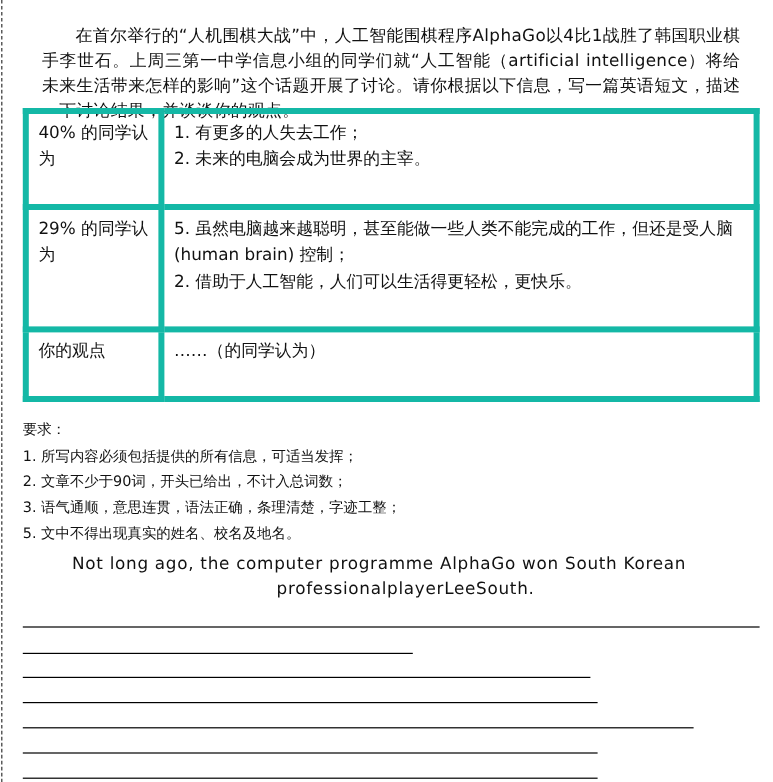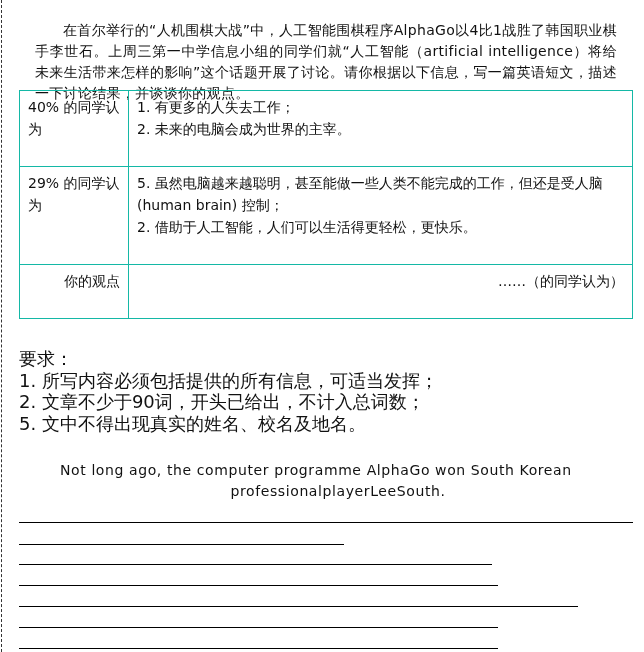--- a/index.html
+++ b/index.html
@@ -16,30 +16,30 @@
     position: absolute; left: 19px; top: 4px; width: 614px;
     line-height: 21px; font-size: 14px; text-align: justify;
     letter-spacing: 0.3px;
   }
   .intro p { margin: 16px; text-indent: 28px; }
   table.info {
     position: absolute; left: 19px; top: 90px; width: 614px;
     border-collapse: collapse; font-size: 14px;
   }
   table.info td {
-    border: 1px solid #14b8a6; vertical-align: top;
+    border: 5px solid #14b8a6; vertical-align: top;
     padding: 5px 8px 0 8px; line-height: 22px;
   }
   table.info td.label { width: 92px; }
   .row1 td { height: 70px; }
   .row2 td { height: 92px; }
-  .row3 td { height: 48px; text-align: right; }
+  .row3 td { height: 48px; }
   .req {
     position: absolute; left: 19px; top: 348px; width: 614px;
-    font-size: 18px; line-height: 21.5px;
+    font-size: 12px; line-height: 21.5px;
   }
   .req div { white-space: nowrap; }
   .start {
     position: absolute; left: 32px; top: 460px; width: 614px;
     font-size: 14px; line-height: 21px; letter-spacing: 0.6px;
   }
   .start .l1 { text-indent: 28px; white-space: nowrap; }
   .start .l2 { display: flex; justify-content: center; width: 612px; }
   .wline { position: absolute; left: 19px; height: 0; border-top: 1px solid #000; }
 </style>
@@ -74,20 +74,21 @@
       <div>……（的同学认为）</div>
     </td>
   </tr>
 </tbody>
   </table>
 
 <div class="req">
   <div>要求：</div>
   <div>1. 所写内容必须包括提供的所有信息，可适当发挥；</div>
   <div>2. 文章不少于90词，开头已给出，不计入总词数；</div>
+  <div>3. 语气通顺，意思连贯，语法正确，条理清楚，字迹工整；</div>
   <div>5. 文中不得出现真实的姓名、校名及地名。</div>
 </div>
 
 <div class="start">
   <div class="l1">Not long ago, the computer programme AlphaGo won South Korean</div>
   <div class="l2">
     <span>professional</span>
     <span>player</span>
     <span>Lee</span>
     <span>South.</span>

